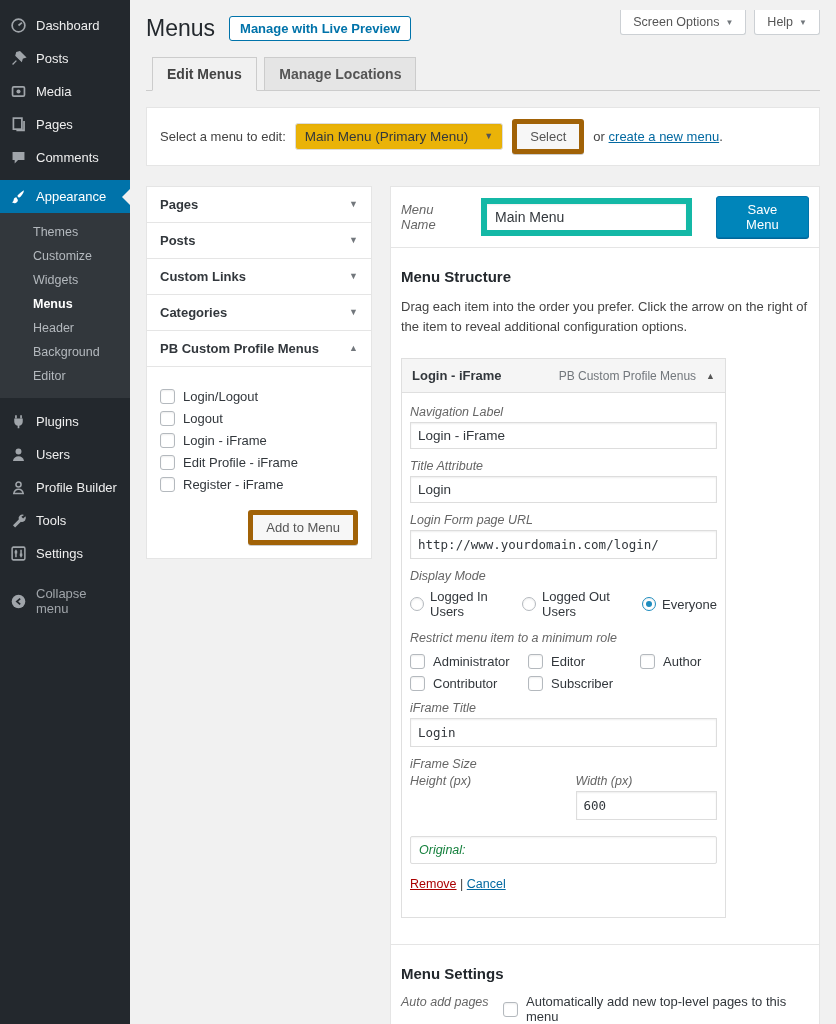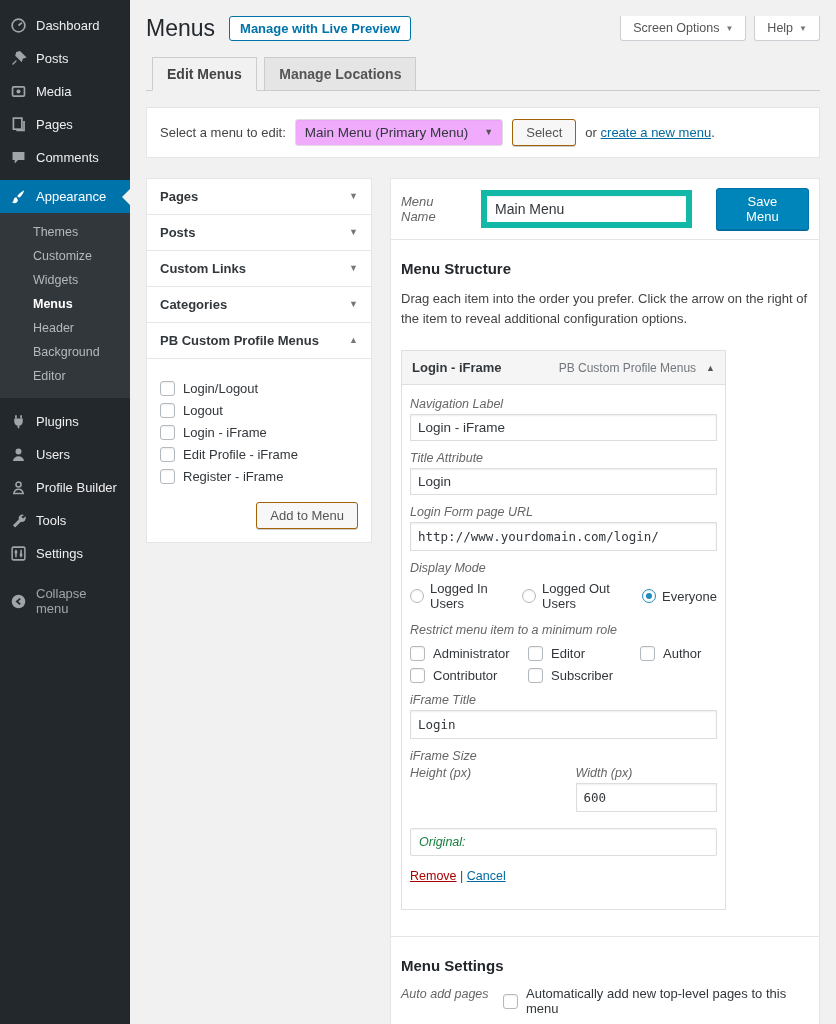--- a/index.html
+++ b/index.html
@@ -24,45 +24,45 @@
   .sb-item.active::after { content:""; position:absolute; right:0; top:50%; margin-top:-8px;
      border:8px solid transparent; border-right-color:#f1f1f1; }
   .sb-submenu { background:#32373c; padding:7px 0 10px; }
   .sb-sub { display:block; padding:5px 12px 5px 33px; font-size:12.5px; color:#b4b9be; cursor:pointer; }
   .sb-sub.current { color:#fff; font-weight:bold; }
   .sb-lower { margin-top:7px; }
   .sb-collapse { margin-top:8px; color:#a0a5aa; }
   .sb-collapse .label { color:#a0a5aa; }
 
   
-  .screen-links { position:absolute; top:16px; right:16px; display:flex; gap:8px;justify-content:flex-end; }
+  .screen-links { position:absolute; top:10px; right:16px; display:flex; gap:8px;justify-content:flex-end; }
   .screen-btn { background:#fff; border:1px solid #ccd0d4; border-top:none; border-radius:0 0 3px 3px;
      color:#555; font-size:12.5px; padding:5px 12px; display:flex; align-items:center; gap:6px; cursor:pointer; }
   .screen-btn .chev { font-size:8px; color:#72777c; }
 
   
   .title-row { padding-top:15px; display:flex; align-items:center; }
   h1.page-title { font-size:23px; font-weight:400; color:#23282d; line-height:1.2; }
   .live-preview-btn { margin-left:14px; background:#fff; border:1px solid #0073aa; border-radius:3px;
      color:#0073aa; font-size:13px; font-weight:bold; padding:4px 10px; cursor:pointer; }
 
   
   .tabs { margin-top:14px; border-bottom:1px solid #ccc; padding-left:6px; }
   .tab { display:inline-block; padding:8px 14px; font-size:14px; font-weight:bold; color:#555;
      border:1px solid #ccc; border-bottom:none; background:#e5e5e5; margin-right:4px; margin-bottom:-1px; cursor:pointer; }
   .tab.active { background:#f1f1f1; color:#444; border-bottom:1px solid #f1f1f1; }
 
   
   .manage-bar { margin-top:16px; background:#fff; border:1px solid #e5e5e5; padding:11px 13px;
      display:flex; align-items:center; gap:9px; font-size:13px; color:#444; }
-  .select-box { border:1px solid #ddd; border-radius:3px; background:#f0abfc; padding:5px 9px;
+  .select-box { border:1px solid #ddd; border-radius:3px; background:#eab308; padding:5px 9px;
      font-size:13.5px; color:#32373c; display:flex; align-items:center; gap:16px; cursor:pointer;
      box-shadow:inset 0 1px 2px rgba(0,0,0,.04); }
   .select-box .chev { font-size:9px; color:#555; }
-  .btn-secondary { background:#f7f7f7; border:1px solid #a16207; border-radius:3px; color:#555;
+  .btn-secondary { background:#f7f7f7; border:5px solid #a16207; border-radius:3px; color:#555;
      font-size:13px; padding:5px 13px; cursor:pointer; box-shadow:0 1px 0 #ccc; }
   .link { color:#0369a1; text-decoration:underline; }
 
   
   .columns { display:flex; gap:18px; margin-top:20px; align-items:flex-start; }
   .col-left { width:226px; min-width:226px; }
   .col-right { flex:1; background:#fff; border:1px solid #e5e5e5; }
 
   
   .acc { background:#fff; border:1px solid #e5e5e5; margin-top:-1px; }

